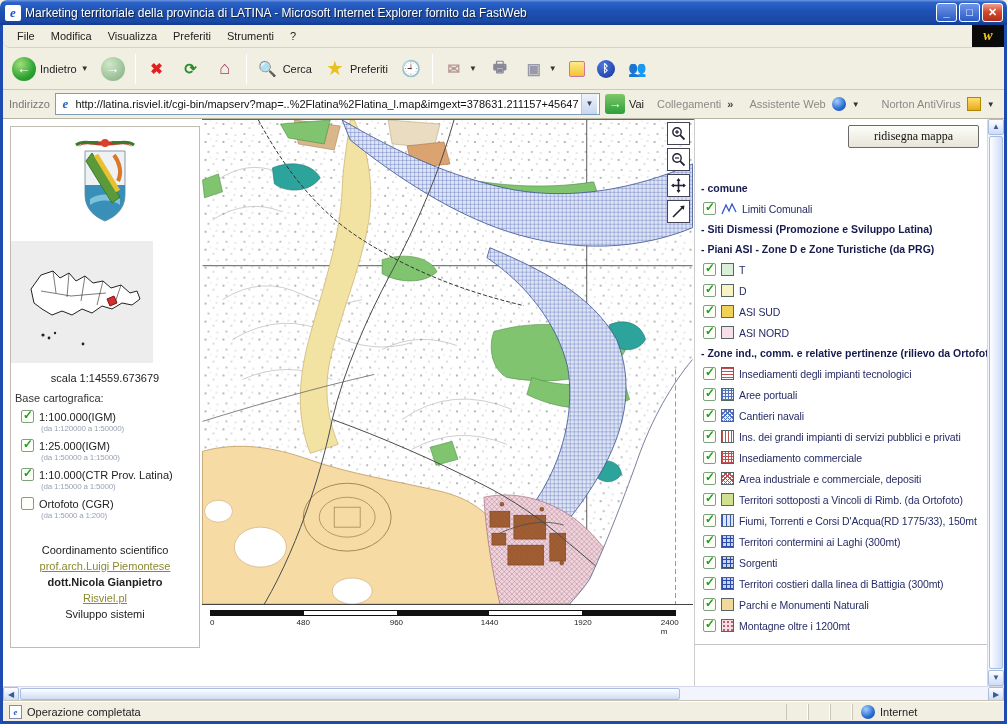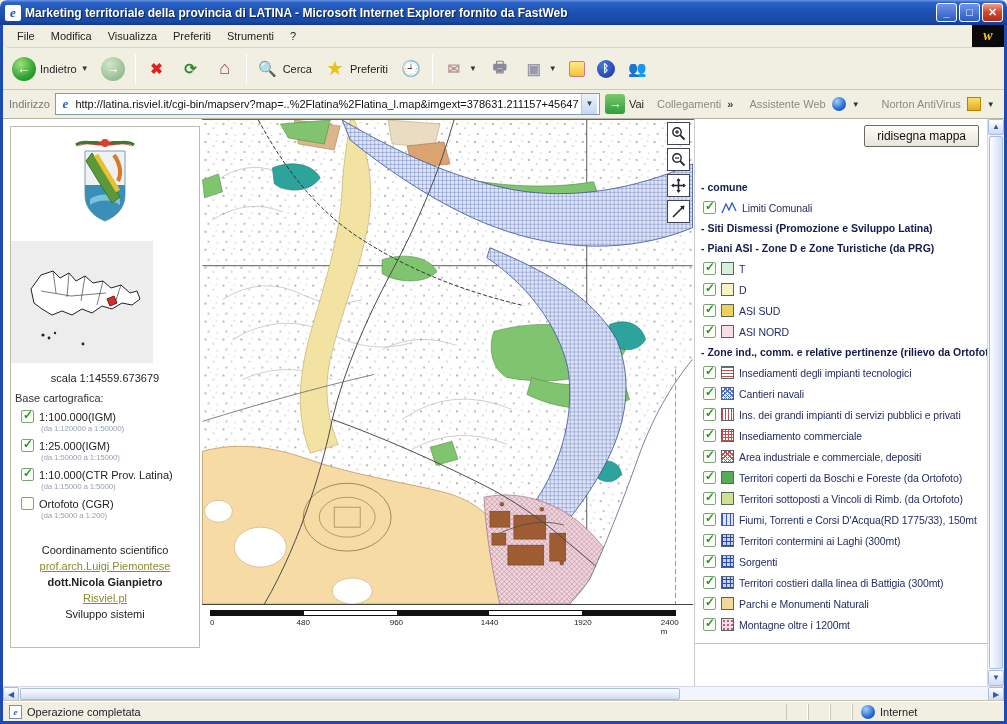--- a/index.html
+++ b/index.html
@@ -4,21 +4,21 @@
 <style>
   * { margin:0; padding:0; box-sizing:border-box; }
   html,body { width:1007px; height:724px; font-family:"Liberation Sans", sans-serif; background:#555; }
   .window { width:1007px; height:724px; display:flex; flex-direction:column; background:#f1efe2; }
 
   
   .titlebar { height:25px; background:linear-gradient(180deg,#6f97e0 0%, #2c63c8 10%, #1d51b4 45%, #1a49a6 85%, #123a90 100%);
     border-radius:7px 7px 0 0; display:flex; align-items:center; padding:0 4px 0 5px; flex:0 0 auto; }
   .title-icon { width:16px; height:16px; background:#fff; border-radius:2px; color:#1a5ac8; font-weight:bold; font-size:13px;
     line-height:15px; text-align:center; margin-right:4px; font-family:"Liberation Serif", serif; font-style:italic; }
-  .title-text { color:#fff; font-size:12px; font-weight:bold; text-shadow:1px 1px 1px #123; flex:1; white-space:nowrap; overflow:hidden; }
+  .title-text { color:#fff; font-size:12px; font-weight:normal; text-shadow:1px 1px 1px #123; flex:1; white-space:nowrap; overflow:hidden; }
   .win-btns { display:flex; gap:2px; }
   .wbtn { width:21px; height:19px; border-radius:3px; border:1px solid #fff; color:#fff; font-size:11px; line-height:16px;
     text-align:center; font-weight:bold; }
   .wbtn.min, .wbtn.max { background:linear-gradient(180deg,#6e94e6,#2b5cc4); }
   .wbtn.close { background:linear-gradient(180deg,#f0a090,#d6492f 45%,#b03018); }
 
   
   .frame { flex:1; border-left:3px solid #1d4bb0; border-right:3px solid #1d4bb0; border-bottom:3px solid #1d4bb0;
     display:flex; flex-direction:column; background:#f1efe2; min-height:0; }
 
@@ -90,21 +90,21 @@
   .sb-seg { flex:1; } .sb-seg.b { background:#111; } .sb-seg.w { background:#fff; }
   .sb-labels { position:absolute; left:8px; top:13px; width:466px; height:11px; font-size:8px; color:#222; }
   .sb-labels span { position:absolute; transform:translateX(-50%); }
   .sb-labels span:first-child { transform:none; }
   .sb-labels span:last-child { transform:translateX(-85%); }
 
   
   .right-panel { flex:1; border-left:1px solid #ccc; padding-top:6px; min-width:0; }
   .redraw-row { text-align:right; padding-right:8px; }
   .redraw-btn { font-size:12px; color:#111; background:linear-gradient(180deg,#fdfdf8,#e8e5d8); border:1px solid #6a6a6a;
-    border-radius:2px; padding:3px 12px; font-family:Liberation Sans, sans-serif; }
+    border-radius:2px; padding:3px 25px; font-family:Liberation Serif, serif; }
   .legend { margin:30px 0 0 6px; }
   .lg-header { font-size:10.5px; font-weight:bold; color:#151a4e; height:20px; line-height:20px; white-space:nowrap; overflow:hidden; }
   .lg-item { display:flex; align-items:center; gap:5px; height:21px; padding-left:2px; white-space:nowrap; overflow:hidden; }
   .lg-label { font-size:10.5px; color:#262c66; letter-spacing:-0.1px; }
   .swatch { width:13px; height:13px; border:1px solid #566; flex:0 0 auto; }
   .sw-line { border:none; width:16px; height:13px; }
   .sw-red-hlines { background:repeating-linear-gradient(180deg,#c05050 0 1px,#fff 1px 3px); }
   .sw-red-vlines { background:repeating-linear-gradient(90deg,#c05050 0 1px,#fff 1px 3px); }
   .sw-red-cross  { background:repeating-linear-gradient(0deg,#c05050 0 1px,transparent 1px 3px),
                    repeating-linear-gradient(90deg,#c05050 0 1px,#fff 1px 3px); }
@@ -490,42 +490,42 @@
               <span class="lg-label">ASI NORD</span>
             </div>
             <div class="lg-header">- Zone ind., comm. e relative pertinenze (rilievo da Ortofoto)</div>
             <div class="lg-item">
               <span class="cb checked"></span>
               <span class="swatch sw-red-hlines"></span>
               <span class="lg-label">Insediamenti degli impianti tecnologici</span>
             </div>
             <div class="lg-item">
               <span class="cb checked"></span>
+              <span class="swatch sw-blue-cross"></span>
+              <span class="lg-label">Aree portuali</span>
+            </div>
+            <div class="lg-item">
+              <span class="cb checked"></span>
               <span class="swatch sw-blue-diag"></span>
               <span class="lg-label">Cantieri navali</span>
             </div>
             <div class="lg-item">
               <span class="cb checked"></span>
               <span class="swatch sw-red-vlines"></span>
               <span class="lg-label">Ins. dei grandi impianti di servizi pubblici e privati</span>
             </div>
             <div class="lg-item">
               <span class="cb checked"></span>
               <span class="swatch sw-red-cross"></span>
               <span class="lg-label">Insediamento commerciale</span>
             </div>
             <div class="lg-item">
               <span class="cb checked"></span>
               <span class="swatch sw-red-diag"></span>
               <span class="lg-label">Area industriale e commerciale, depositi</span>
-            </div>
-            <div class="lg-item">
-              <span class="cb checked"></span>
-              <span class="swatch" style="background: rgb(90, 171, 85);"></span>
-              <span class="lg-label">Territori coperti da Boschi e Foreste (da Ortofoto)</span>
             </div>
             <div class="lg-item">
               <span class="cb checked"></span>
               <span class="swatch" style="background: rgb(207, 224, 143);"></span>
               <span class="lg-label">Territori sottoposti a Vincoli di Rimb. (da Ortofoto)</span>
             </div>
             <div class="lg-item">
               <span class="cb checked"></span>
               <span class="swatch sw-blue-vlines"></span>
               <span class="lg-label">Fiumi, Torrenti e Corsi D'Acqua(RD 1775/33), 150mt</span>

